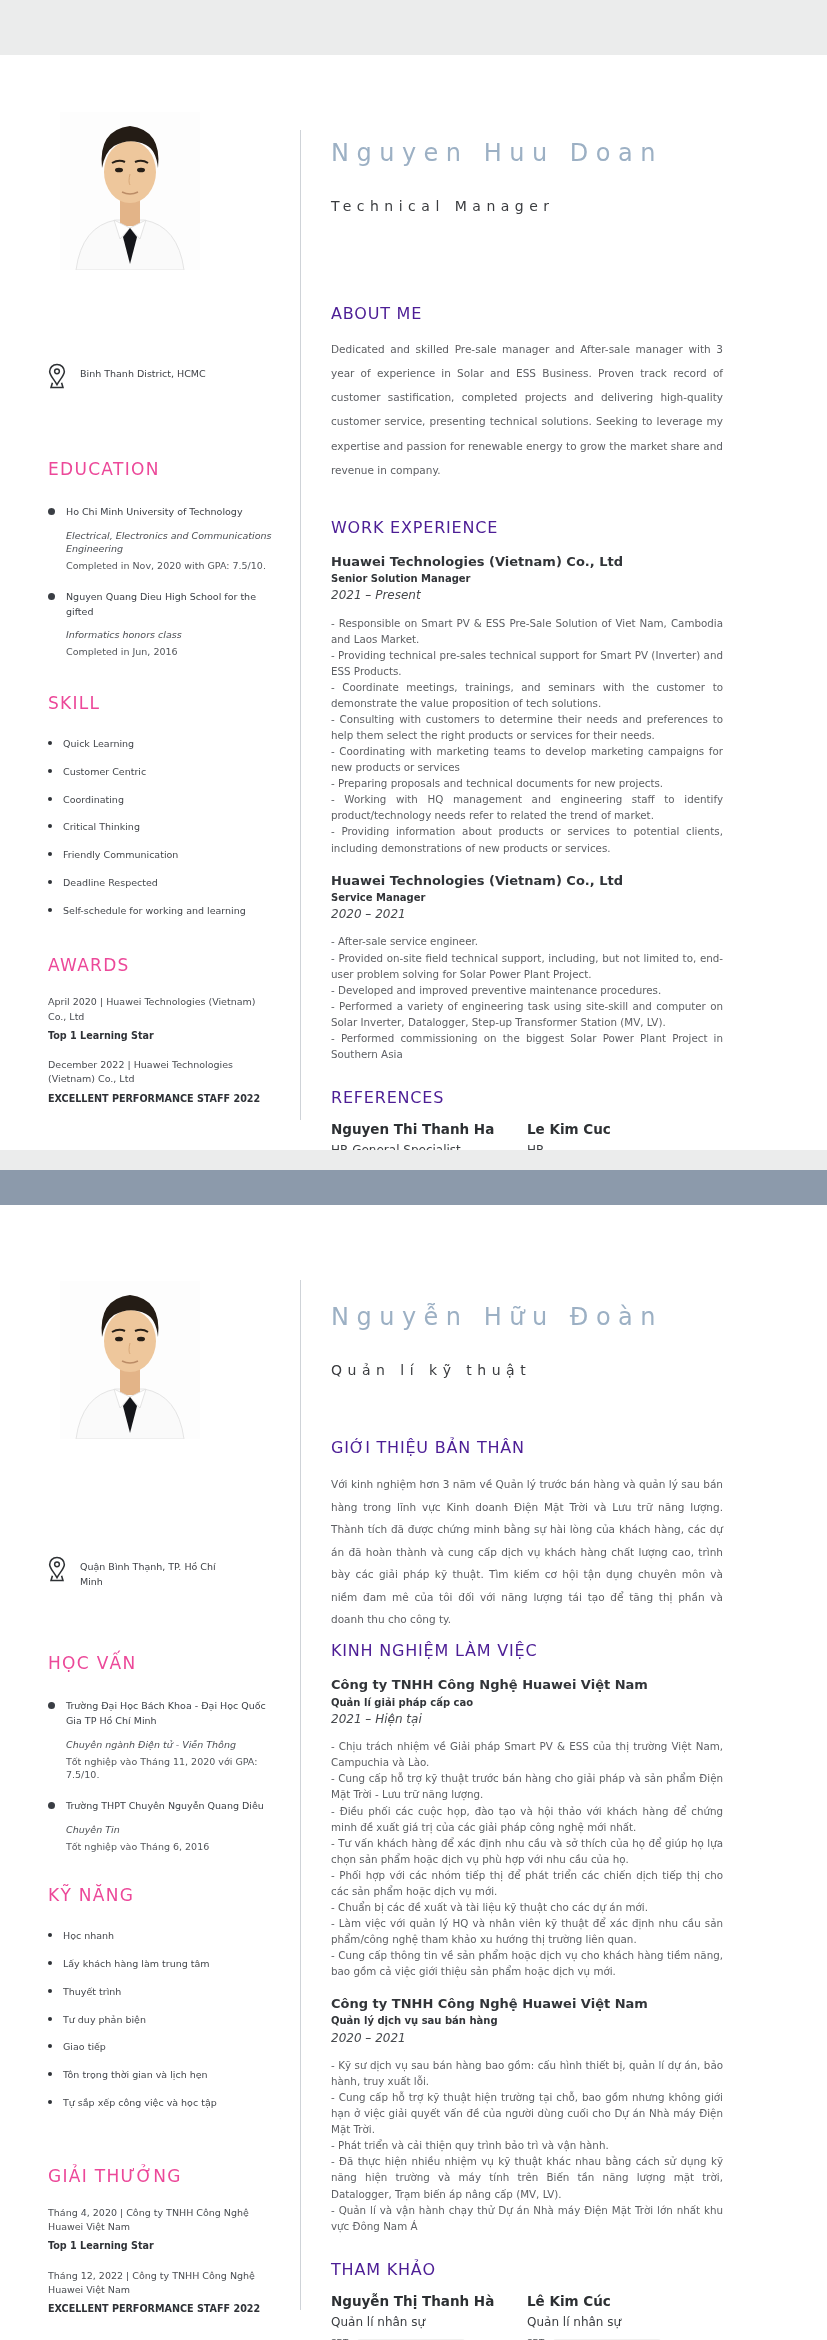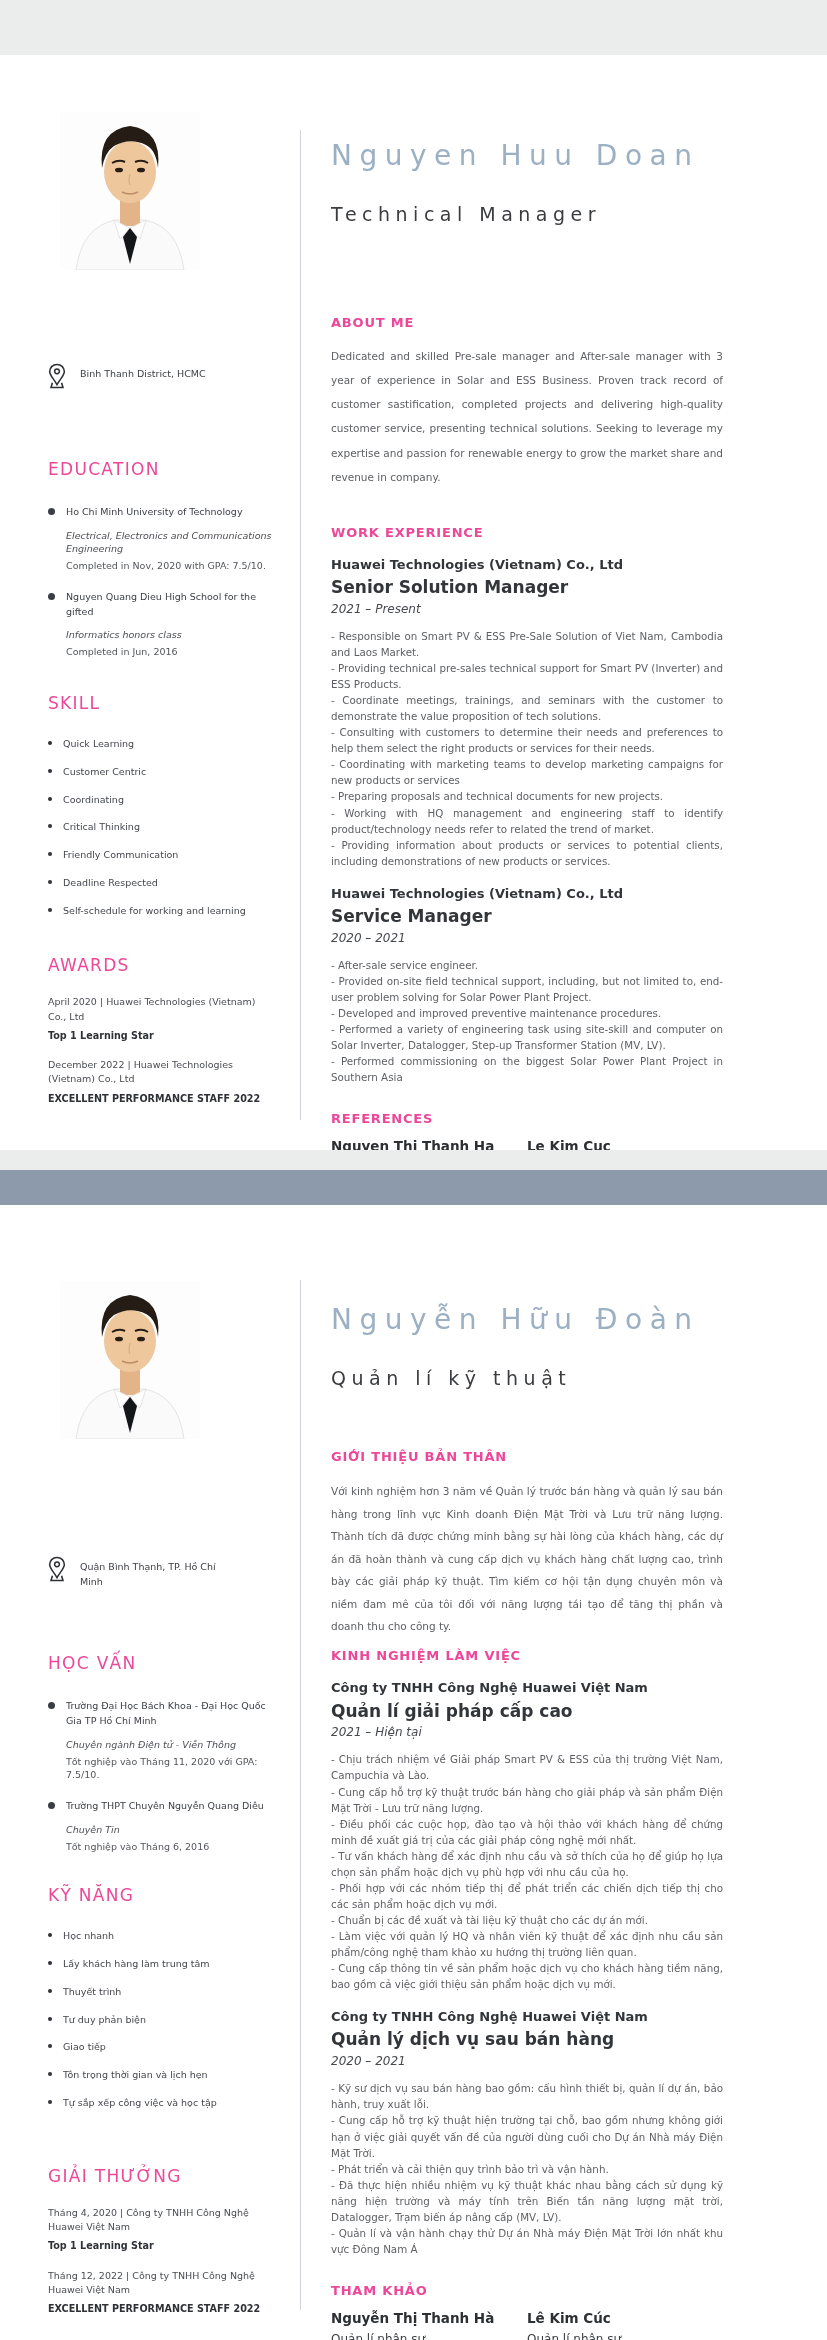--- a/index.html
+++ b/index.html
@@ -44,35 +44,35 @@
 
   .skill-list{margin-top:24px;}
   .skill-item{display:flex;gap:11px;margin-bottom:14px;font-size:9.5px;color:#44474c;line-height:1.45;}
   .sdot{flex:none;width:4px;height:4px;border-radius:50%;background:#2f3237;margin-top:4px;}
 
   .award-list{margin-top:20px;}
   .award{margin-bottom:15px;}
   .award-meta{font-size:9.5px;color:#4a4d52;line-height:1.5;}
   .award-title{font-size:9.6px;font-weight:bold;color:#2e3136;line-height:1.5;margin-top:5px;}
 
-  .name{font-size:28px;font-weight:500;color:#9cb0c4;letter-spacing:7.5px;margin-top:84px;white-space:nowrap;}
+  .name{font-size:24px;font-weight:500;color:#9cb0c4;letter-spacing:7.5px;margin-top:84px;white-space:nowrap;}
   .pg2 .name{margin-top:98px;}
-  .role-title{font-size:19px;color:#3a3c3f;letter-spacing:5.5px;margin-top:31px;white-space:nowrap;}
-
-  .sec-h{font-size:13px;font-weight:700;color:#ec4899;letter-spacing:0.8px;}
+  .role-title{font-size:14px;color:#3a3c3f;letter-spacing:5.5px;margin-top:31px;white-space:nowrap;}
+
+  .sec-h{font-size:16px;font-weight:400;color:#4c1d95;letter-spacing:0.8px;}
   .about-h{margin-top:90px;}
   .pg2 .about-h{margin-top:60px;}
   .about-p{font-size:10.5px;color:#5d5f63;line-height:2.3;text-align:justify;margin-top:14px;}
   .pg2 .about-p{line-height:2.15;margin-top:16px;}
   .work-h{margin-top:36px;}
   .pg2 .work-h{margin-top:0;}
 
   .job{margin-top:15px;}
   .job-co{font-size:13px;font-weight:bold;color:#323539;line-height:1.55;}
-  .job-role{font-size:17px;font-weight:bold;color:#323539;line-height:1.45;}
+  .job-role{font-size:10px;font-weight:bold;color:#323539;line-height:1.45;}
   .job-period{font-size:12px;font-style:italic;color:#46494d;line-height:1.6;}
   .bullets{margin-top:9px;}
   .bullets p{font-size:10.3px;color:#5d5f63;line-height:1.56;text-align:justify;margin:0;}
 
   .refs-h{margin-top:26px;}
   .refs{display:flex;margin-top:10px;}
   .ref{width:196px;flex:none;}
   .ref-name{font-size:13.5px;font-weight:bold;color:#2d3033;line-height:1.4;}
   .ref-role{font-size:12px;color:#3b3e41;margin-top:4px;}
   .ref-line{display:flex;align-items:center;gap:9px;margin-top:9px;}

